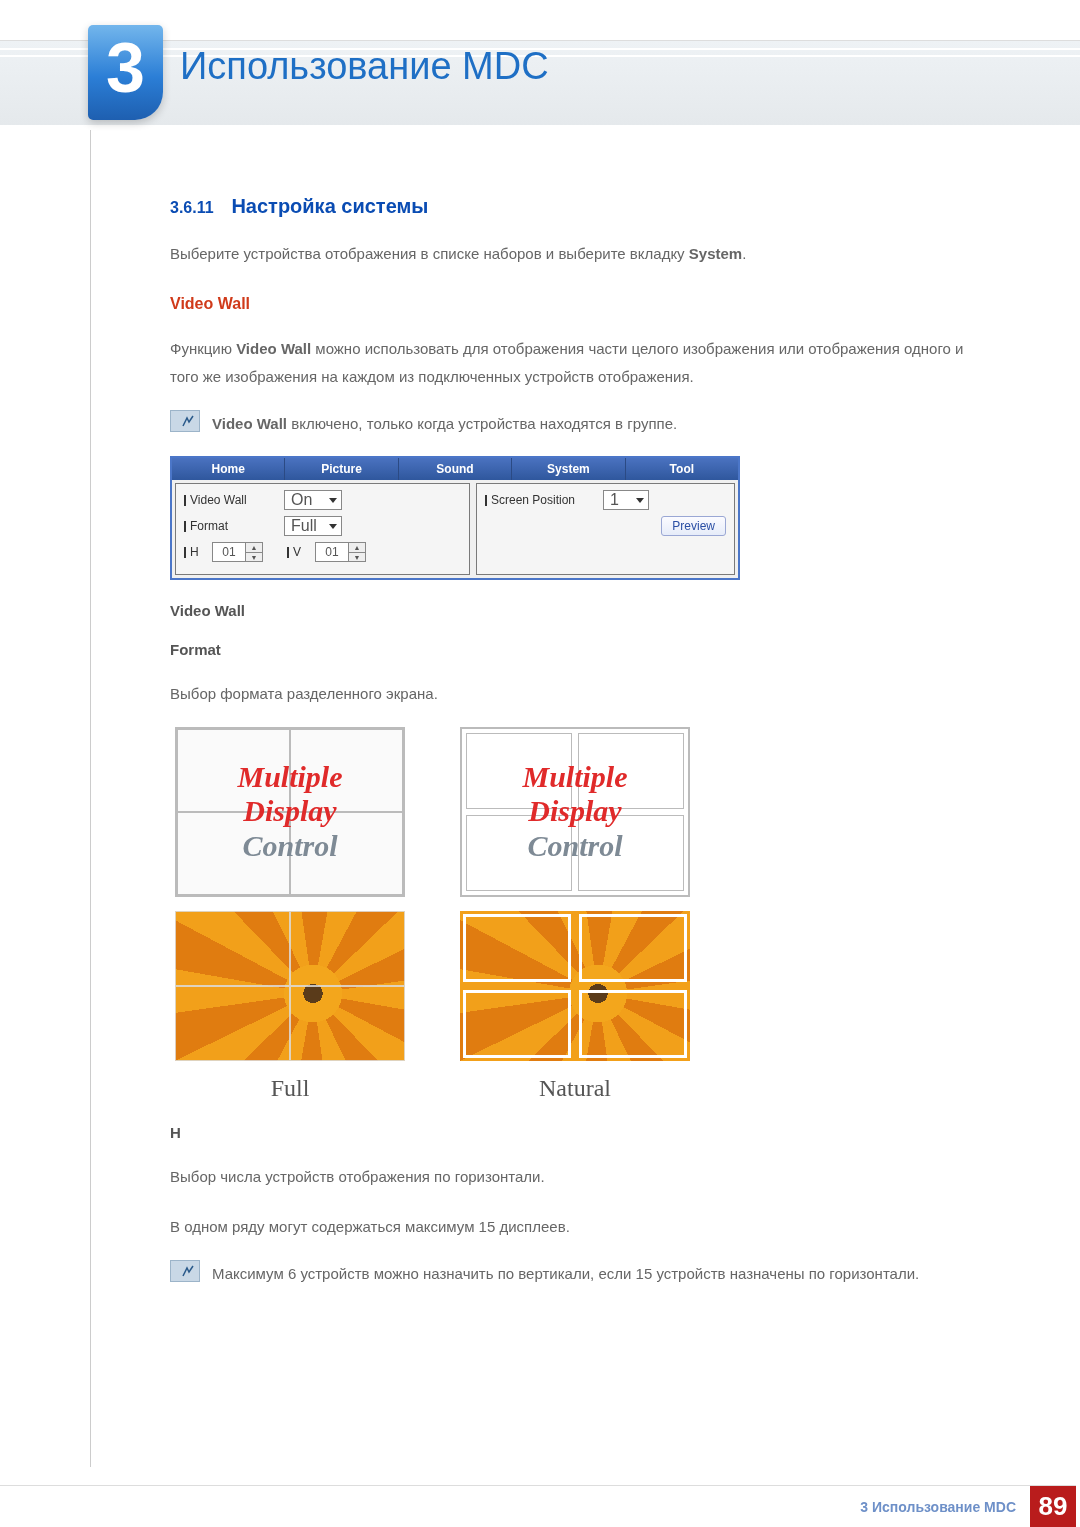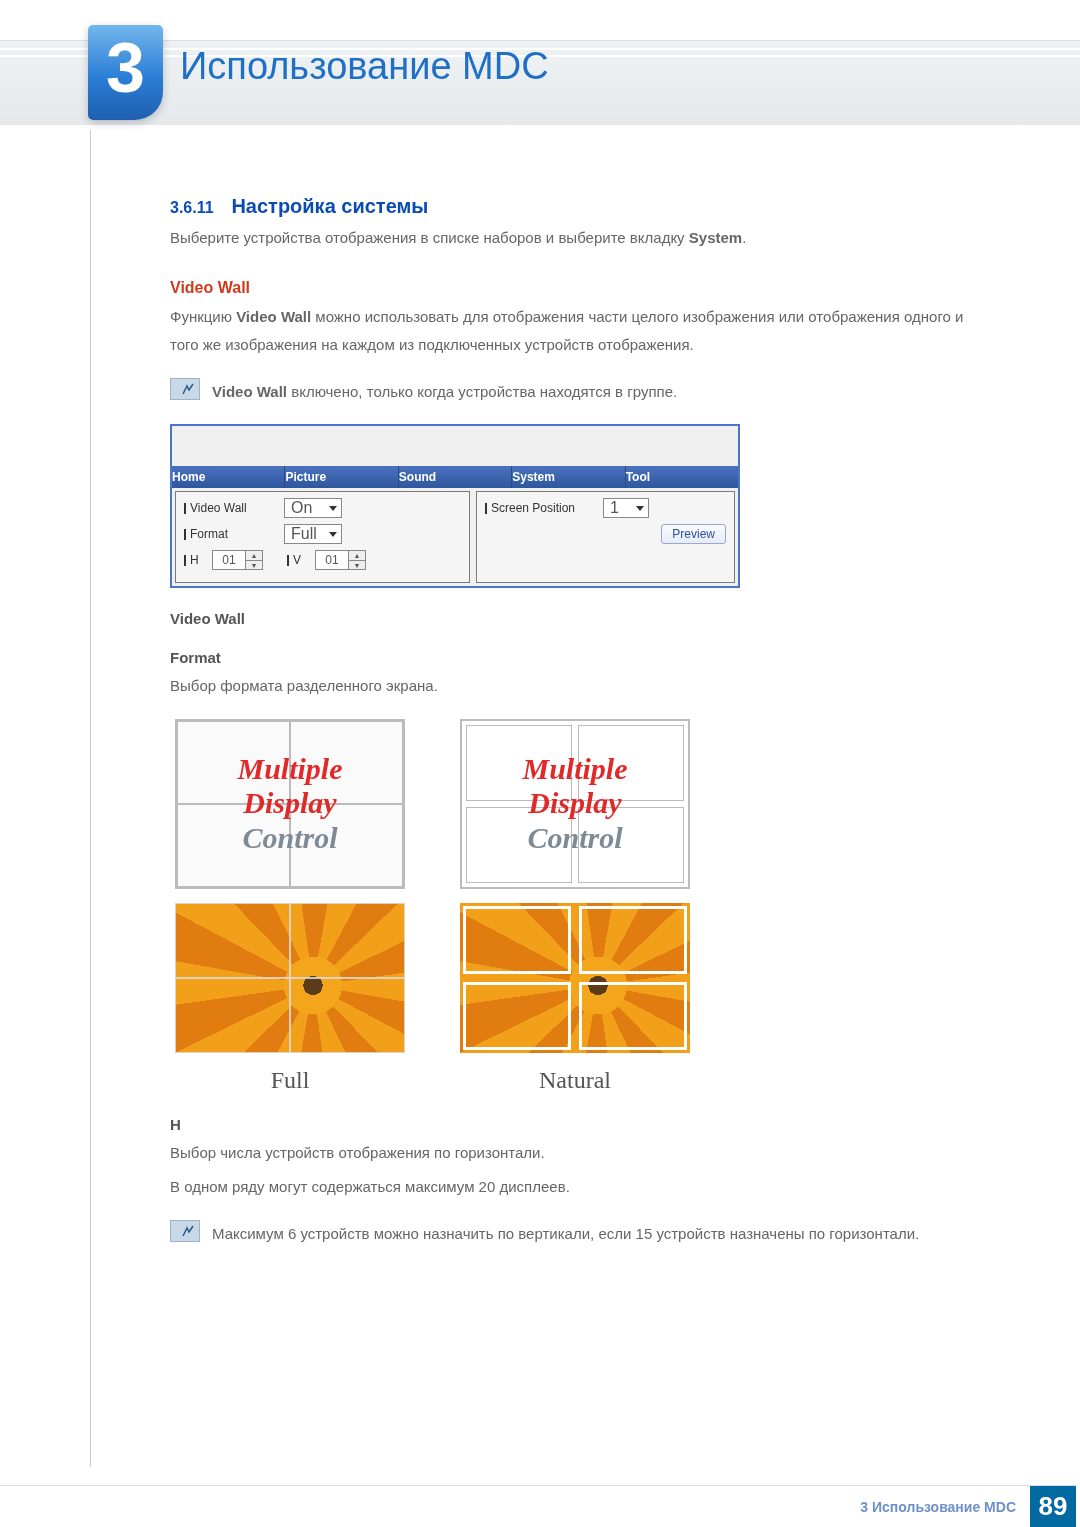--- a/index.html
+++ b/index.html
@@ -55,21 +55,21 @@
     background: #ccc;
   }
   .content {
     position: absolute;
     left: 170px; top: 195px;
     width: 820px;
   }
   .section-number { color: #0a4cb3; font-weight: bold; }
   .section-title { color: #0a4cb3; font-weight: bold; font-size: 20px; }
   .subhead-red { color: #d03a1a; font-weight: bold; margin-top: 26px; display: block; }
-  p { margin-top: 6px; line-height: 1.9; color: #666; font-size: 15px;}
+  p { margin-top: 22px; line-height: 1.9; color: #666; font-size: 15px;}
   .note-row { display: flex; gap: 12px; margin-top: 18px; align-items: flex-start; }
   .note-icon {
     width: 30px; height: 22px;
     background: #c9d8e6;
     border: 1px solid #9cb4c9;
     position: relative;
     flex: 0 0 30px;
   }
   .note-icon svg { position: absolute; right: 2px; bottom: 1px; }
   .note-text { flex: 1; color: #666; font-size: 15px; line-height: 1.9; }
@@ -80,25 +80,24 @@
     width: 570px;
     border: 2px solid #4b76c8;
     background: #f0f0f0;
     font-size: 12px;
   }
   .tabbar { display: flex; }
   .tab {
     flex: 1;
     background: linear-gradient(#4a72c0, #2f579d);
     color: #fff;
-    text-align: left;
+    text-align: center;
     padding: 4px 0;
     border-right: 1px solid #2b4a84;
     font-weight: bold;
-    margin-top: 40px;
   }
   .tab:last-child { border-right: none; }
   .panel-body {
     display: flex;
     gap: 0;
   }
   .panel-col {
     border: 1px solid #7a7a7a;
     margin: 3px;
     padding: 6px 8px;
@@ -191,21 +190,21 @@
   .footer {
     position: absolute; left: 0; right: 4px; bottom: 0;
     height: 42px;
     border-top: 1px solid #ddd;
     display: flex; justify-content: flex-end; align-items: center;
     padding-right: 48px;
     gap: 14px;
   }
   .footer .ft { color: #6e90c8; font-size: 14px; font-weight: bold; }
   .footer .pg {
-    background: #0369a1; color: #fff; width: 46px; height: 42px;
+    background: #b91c1c; color: #fff; width: 46px; height: 42px;
     display:flex; align-items:center; justify-content:center;
     font-size: 26px; font-weight: bold; margin-right: -48px;
   }
 </style>
 </head>
 <body>
 
 <div class="header-band"></div>
 <div class="chapter-badge">3</div>
 <div class="chapter-title">Использование MDC</div>
@@ -336,21 +335,21 @@
             <div></div>
             <div></div>
           </div>
       </div>
       <div class="caption">Natural</div>
     </div>
   </div>
 
   <div class="sub-bold">H</div>
   <p>Выбор числа устройств отображения по горизонтали.</p>
-  <p>В одном ряду могут содержаться максимум 20 дисплеев.</p>
+  <p>В одном ряду могут содержаться максимум 15 дисплеев.</p>
 
   <div class="note-row">
     <div class="note-icon">
       <svg width="16" height="16" viewBox="0 0 16 16">
           <path d="M2 12 L6 4 L8 8 L12 2" stroke="#2a5a8a" stroke-width="1.5" fill="none"></path>
         </svg>
     </div>
     <div class="note-text">Максимум 6 устройств можно назначить по вертикали, если 15 устройств назначены по горизонтали.</div>
   </div>
 </div>

